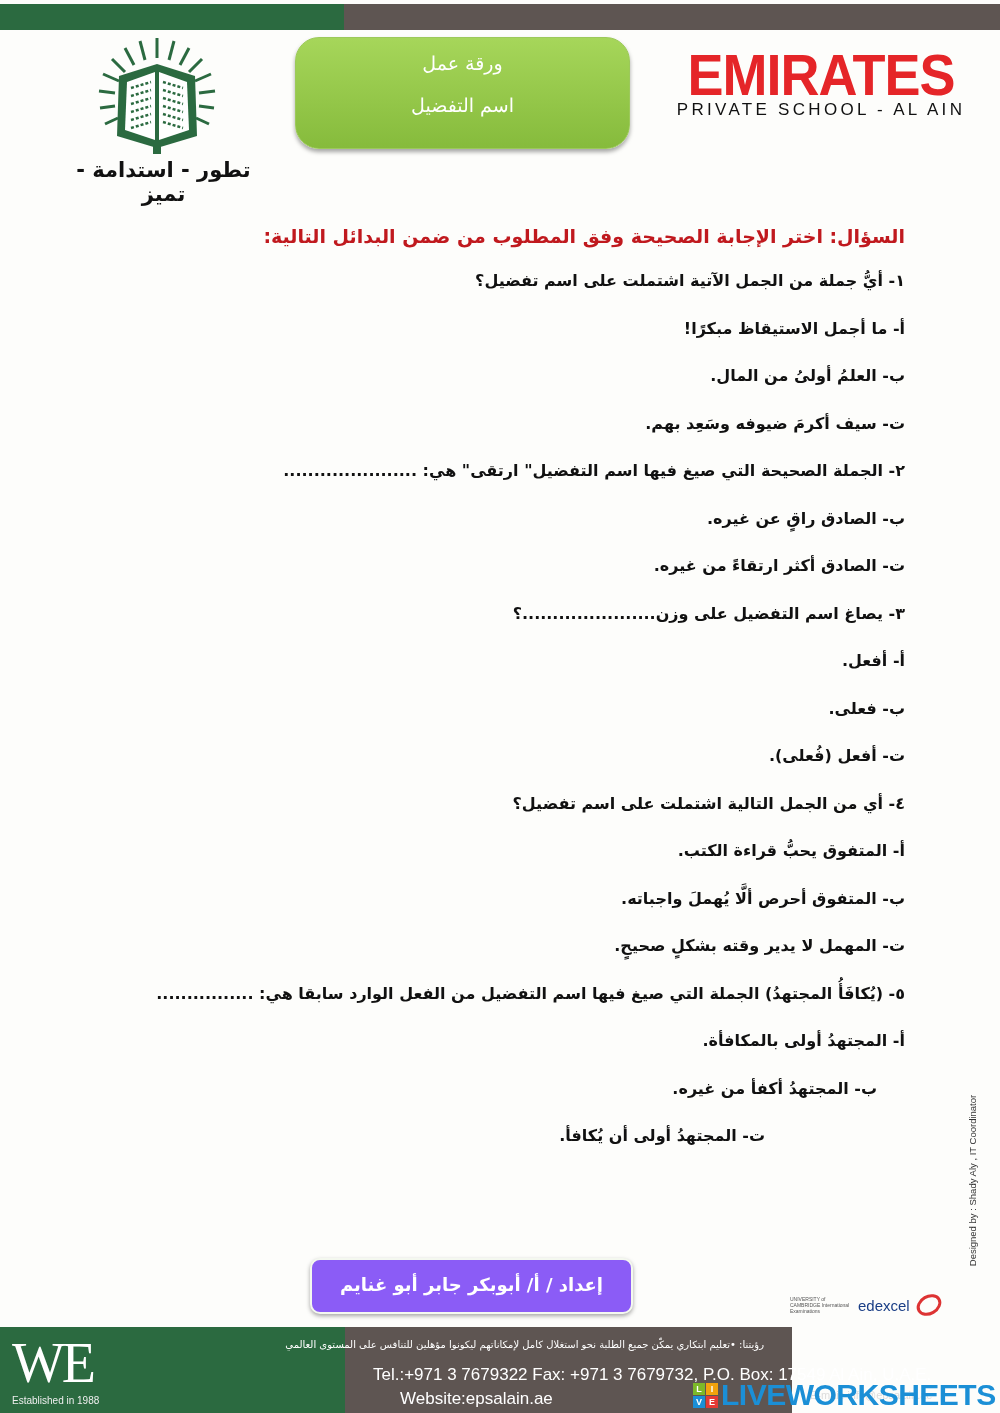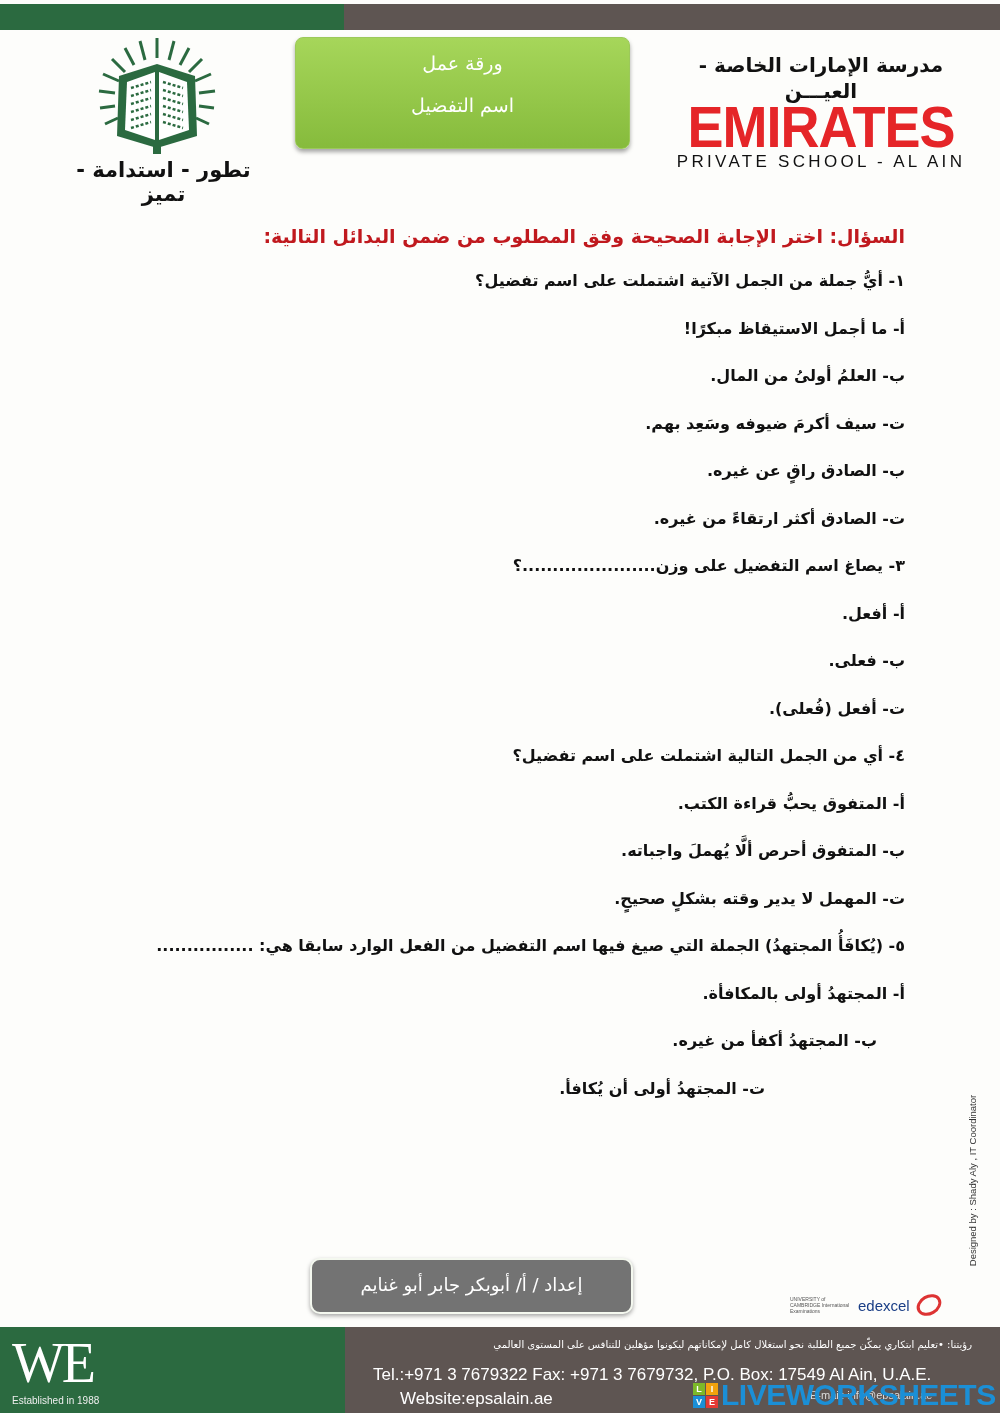--- a/index.html
+++ b/index.html
@@ -7,50 +7,50 @@
   body { position: relative; font-family: "DejaVu Sans", sans-serif; }
 
   .topbar { position: absolute; top: 4px; left: 0; width: 1000px; height: 26px; display: flex; }
   .topbar .green { width: 344px; background: #2b6a40; }
   .topbar .gray { flex: 1; background: #5e5552; }
 
   .logo-left { position: absolute; left: 50px; top: 36px; width: 215px; height: 150px; }
   .logo-left svg { position: absolute; left: 45px; top: 0; }
   .logo-left .motto { position: absolute; left: 6px; top: 122px; width: 215px; text-align: center; font-weight: bold; font-size: 21px; color: #111; direction: rtl; font-family: "DejaVu Sans", sans-serif; }
 
-  .title-box { position: absolute; left: 295px; top: 37px; width: 335px; height: 112px; border-radius: 8px;
+  .title-box { position: absolute; left: 295px; top: 37px; width: 335px; height: 112px; border-radius: 24px;
     background: linear-gradient(#a6d65a, #86bb3c); box-shadow: 0 3px 4px rgba(0,0,0,0.35); border: 1px solid #9cc95a;
     color: #fff; text-align: center; direction: rtl; }
   .title-box .t1 { margin-top: 14px; font-size: 19px; font-family: "DejaVu Serif", serif; }
   .title-box .t2 { margin-top: 20px; font-size: 19px; font-family: "DejaVu Serif", serif; }
 
   .logo-right { position: absolute; left: 668px; top: 52px; width: 306px; }
   .logo-right .ar { direction: rtl; text-align: center; font-weight: bold; font-size: 20px; color: #111; line-height: 26px; }
   .logo-right .en { color: #e52528; font-family: "Liberation Sans", sans-serif; font-weight: bold; font-size: 54px; line-height: 46px; letter-spacing: -1px; text-align: center; transform: scaleY(1.05); }
   .logo-right .sub { font-family: "Liberation Sans", sans-serif; font-size: 17px; letter-spacing: 3.3px; text-align: center; color: #111; margin-top: 2px; }
 
   .content { position: absolute; right: 95px; top: 220px; width: 820px; direction: rtl; text-align: right; font-weight: bold; font-family: "DejaVu Sans", sans-serif; color: #111; }
   .content .question-title { color: #c0191e; font-size: 19px; height: 46px; line-height: 32px; }
   .content .line { font-size: 16px; height: 47.5px; line-height: 30px; }
   .content .indent-1 { padding-right: 28px; }
   .content .indent-2 { padding-right: 140px; }
 
   .credit-vertical { position: absolute; left: 962px; top: 1080px; width: 20px; height: 210px; }
   .credit-vertical span { position: absolute; left: -95px; top: 95px; width: 210px; transform: rotate(-90deg); font-family: "Liberation Sans", sans-serif; font-size: 9.5px; color: #333; white-space: nowrap; text-align: center; }
 
   .author-box { position: absolute; left: 310px; top: 1258px; width: 323px; height: 56px; border-radius: 10px;
-    background: #737373; box-shadow: 0 2px 4px rgba(0,0,0,0.35); border: 2px solid #f4f8ef;
-    color: #fff; direction: rtl; text-align: center; font-size: 18px; line-height: 50px; font-weight: normal; }
+    background: #8b5cf6; box-shadow: 0 2px 4px rgba(0,0,0,0.35); border: 2px solid #f4f8ef;
+    color: #fff; direction: rtl; text-align: center; font-size: 18px; line-height: 50px; font-weight: bold; }
 
   .partners { position: absolute; left: 790px; top: 1293px; height: 24px; display: flex; align-items: center; gap: 6px; }
   .partners .cam { font-family: "Liberation Sans", sans-serif; font-size: 5px; color: #555; width: 62px; line-height: 6px; }
   .partners .edexcel { font-family: "Liberation Sans", sans-serif; font-size: 15px; color: #1a3e86; }
   .partners .emblem { width: 26px; height: 20px; border-radius: 50%; border: 3px solid #d33; transform: rotate(-30deg); }
 
-  .footer { position: absolute; left: 0; top: 1327px; width: 1000px; height: 86px; display: flex; }
+  .footer { position: absolute; left: 0; top: 1327px; width: 792px; height: 86px; display: flex; }
   .footer .left { width: 345px; background: #2b6a40; position: relative; }
   .footer .left .we { position: absolute; left: 12px; top: 6px; font-family: "Liberation Serif", serif; font-size: 56px; color: #fff; letter-spacing: -3px; line-height: 60px; }
   .footer .left .est { position: absolute; left: 12px; top: 68px; font-family: "Liberation Sans", sans-serif; font-size: 10px; color: #eee; }
   .footer .right { flex: 1; background: #5e5552; position: relative; color: #fff; }
   .footer .right .vision { position: absolute; right: 28px; top: 12px; direction: rtl; font-size: 10px; white-space: nowrap; }
   .footer .right .contact { position: absolute; left: 28px; top: 38px; font-family: "Liberation Sans", sans-serif; font-size: 17px; white-space: nowrap; }
   .footer .right .web { position: absolute; left: 55px; top: 62px; font-family: "Liberation Sans", sans-serif; font-size: 17px; white-space: nowrap; }
   .footer .right .email { position: absolute; left: 465px; top: 62px; font-family: "Liberation Sans", sans-serif; font-size: 11px; white-space: nowrap; color: #ddd; }
 
   .lw { position: absolute; left: 693px; top: 1380px; display: flex; align-items: center; }
@@ -106,33 +106,33 @@
   </svg>
   <div class="motto">تطور - استدامة - تميز</div>
 </div>
 
 <div class="title-box">
   <div class="t1">ورقة عمل</div>
   <div class="t2">اسم التفضيل</div>
 </div>
 
 <div class="logo-right">
-  <div class="ar">مدرسة الإمارات الخاصة - العيـــن</div>
   <div class="en">EMIRATES</div>
   <div class="sub">PRIVATE SCHOOL - AL AIN</div>
 </div>
 
 <div class="content">
   <div class="question-title">السؤال: اختر الإجابة الصحيحة وفق المطلوب من ضمن البدائل التالية:</div>
 
   <div class="line">١- أيُّ جملة من الجمل الآتية اشتملت على اسم تفضيل؟</div>
   <div class="line">أ- ما أجمل الاستيقاظ مبكرًا!</div>
   <div class="line">ب- العلمُ أولىُ من المال.</div>
   <div class="line">ت- سيف أكرمَ ضيوفه وسَعِد بهم.</div>
 
+  <div class="line">٢- الجملة الصحيحة التي صيغ فيها اسم التفضيل" ارتقى" هي: ......................</div>
   <div class="line">ب- الصادق راقٍ عن غيره.</div>
   <div class="line">ت- الصادق أكثر ارتقاءً من غيره.</div>
 
   <div class="line">٣- يصاغ اسم التفضيل على وزن......................؟</div>
   <div class="line">أ- أفعل.</div>
   <div class="line">ب- فعلى.</div>
   <div class="line">ت- أفعل (فُعلى).</div>
 
   <div class="line">٤- أي من الجمل التالية اشتملت على اسم تفضيل؟</div>
   <div class="line">أ- المتفوق يحبُّ قراءة الكتب.</div>

